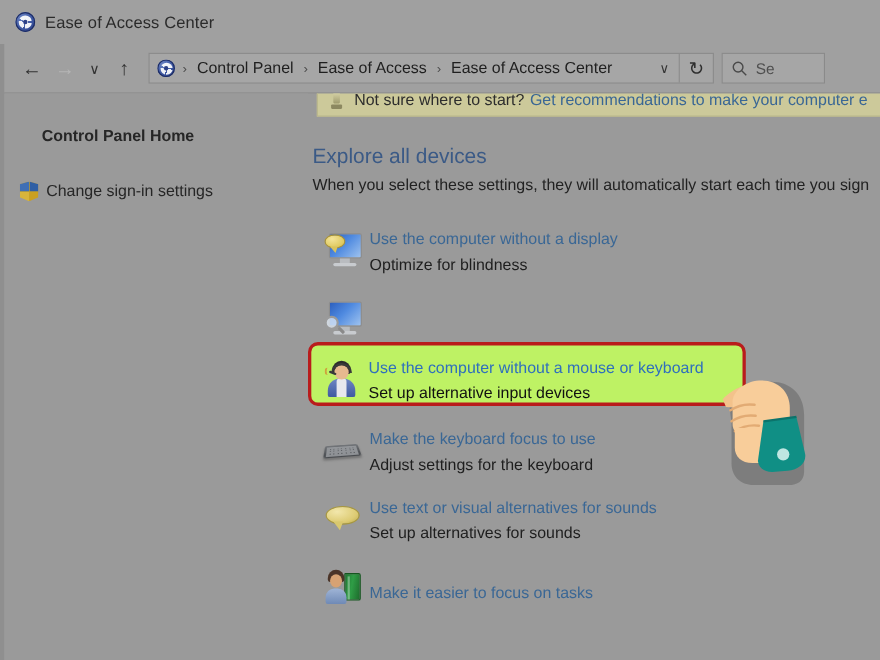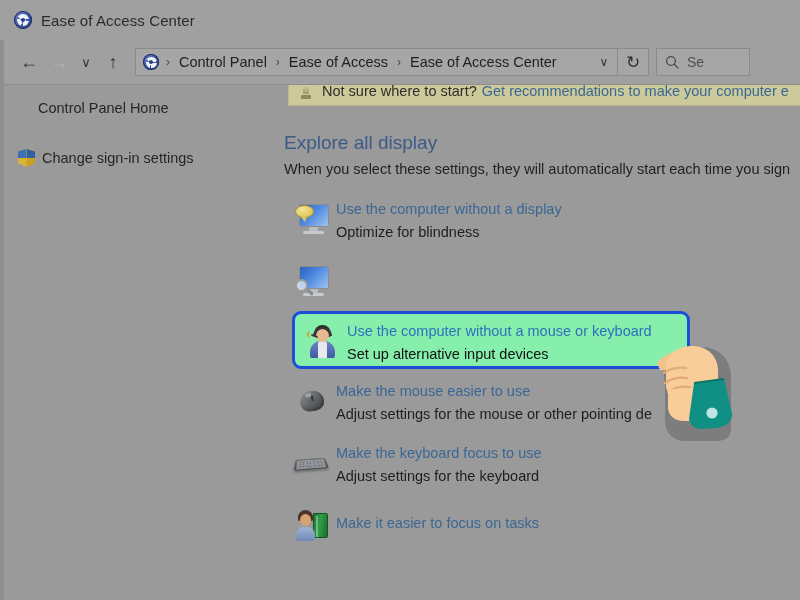--- a/index.html
+++ b/index.html
@@ -138,21 +138,21 @@
   .leftpane {
     position: absolute; left: 4px; top: 85px;
     width: 276px; height: 515px;
     background: #9a9a9a;
   }
   .lp-item {
     display: flex; align-items: center;
     padding-left: 14px; height: 26px;
     margin-top: 24px;
   }
-  .lp-item.first { margin-top: 10px; padding-left: 34px; }
+  .lp-item.first { margin-top: 26px; padding-left: 34px; font-weight: bold; }
   .lp-label { font-size: 14.5px; color: #262626; white-space: nowrap; }
   .lp-label.link { color: #262626; }
 
   
   .shield {
     position: relative; width: 17px; height: 18px;
     margin-right: 7px; flex: 0 0 auto;
   }
   .shield-body {
     position: absolute; inset: 0;
@@ -224,45 +224,45 @@
     font-size: 14.5px; color: #222;
     white-space: nowrap;
   }
 
   .settings-list {
     position: absolute; left: 0; top: 102px;
     width: 520px;
   }
   .setting-row {
     position: relative;
-    display: flex; align-items: center;
+    display: flex; align-items: flex-end;
     height: 62px; padding-left: 8px;
   }
   .setting-icon-wrap {
     width: 48px; flex: 0 0 auto;
     display: flex; align-items: center; justify-content: center;
     height: 46px; padding-top: 2px;
   }
   .setting-text { padding-top: 4px; }
   .setting-link {
     font-size: 14.5px; color: #3a6795;
     white-space: nowrap; display: block;
   }
   .setting-desc {
     font-size: 14.5px; color: #1e1e1e;
     white-space: nowrap; display: block; margin-top: 7px;
   }
 
   
   .setting-row.highlight {
-    background: #86efac;
-    border: 3px solid #1d4ed8;
+    background: #bef264;
+    border: 3px solid #b91c1c;
     border-radius: 9px;
     height: 58px;
-    margin-left: 12px;
+    margin-left: 0;
     width: 398px;
     padding-left: 4px;
     z-index: 4;
   }
   .setting-row.highlight .setting-link { color: #2f6fbd; }
   .setting-row.highlight .setting-desc { color: #111; }
 
   
   .ico { position: relative; }
 
@@ -510,21 +510,21 @@
   </div>
 
   <div class="content">
 
     <div class="infobar">
       <span class="infobar-ico"></span>
       <span class="infobar-text">Not sure where to start?</span>
       <span class="infobar-text infobar-link" style="margin-left:5px">Get recommendations to make your computer e</span>
     </div>
 
-    <div class="section-head">Explore all display</div>
+    <div class="section-head">Explore all devices</div>
     <div class="section-sub">When you select these settings, they will automatically start each time you sign</div>
 
     <div class="settings-list">
 
       <div class="setting-row">
         <div class="setting-icon-wrap">
           <span class="mon ico">
             <span class="mon-screen"></span>
             <span class="mon-stand"></span>
             <span class="mon-foot"></span>
@@ -562,48 +562,47 @@
             <span class="p-mic"></span>
             <span class="p-wave"></span>
           </span>
         </div>
         <div class="setting-text">
           <span class="setting-link">Use the computer without a mouse or keyboard</span>
           <span class="setting-desc">Set up alternative input devices</span>
         </div>
       </div>
 
-      <div class="setting-row">
-        <div class="setting-icon-wrap">
-          <span class="mouse ico">
-            <span class="mouse-body"></span>
-            <span class="mouse-split"></span>
-            <span class="mouse-hl"></span>
-          </span>
-        </div>
-        <div class="setting-text">
-          <span class="setting-link">Make the mouse easier to use</span>
-          <span class="setting-desc">Adjust settings for the mouse or other pointing de</span>
-        </div>
-      </div>
 
       <div class="setting-row">
         <div class="setting-icon-wrap">
           <span class="keyb ico">
             <span class="keyb-body">
                 <span class="keyb-keys"></span>
               </span>
           </span>
         </div>
         <div class="setting-text">
           <span class="setting-link">Make the keyboard focus to use</span>
           <span class="setting-desc">Adjust settings for the keyboard</span>
         </div>
       </div>
 
+      <div class="setting-row">
+        <div class="setting-icon-wrap">
+          <span class="sbubble ico">
+            <span class="sbubble-main"></span>
+            <span class="sbubble-tail"></span>
+          </span>
+        </div>
+        <div class="setting-text">
+          <span class="setting-link">Use text or visual alternatives for sounds</span>
+          <span class="setting-desc">Set up alternatives for sounds</span>
+        </div>
+      </div>
 
       <div class="setting-row">
         <div class="setting-icon-wrap">
           <span class="focus-ico ico">
             <span class="f-book"></span>
             <span class="f-body"></span>
             <span class="f-hair"></span>
             <span class="f-face"></span>
           </span>
         </div>

